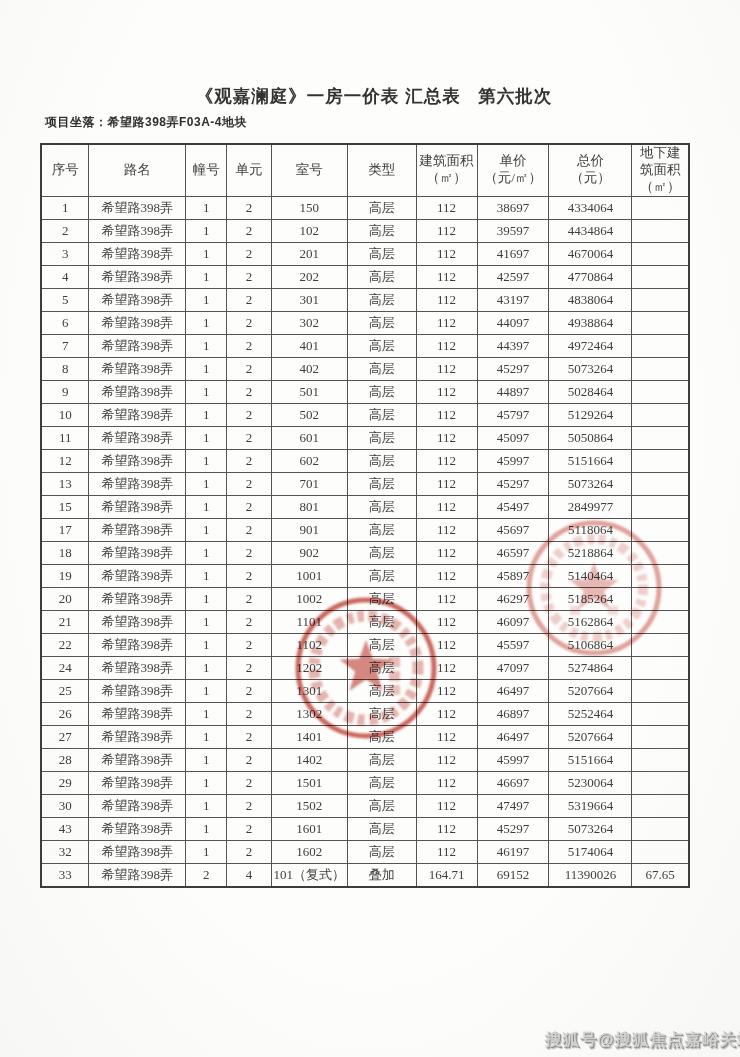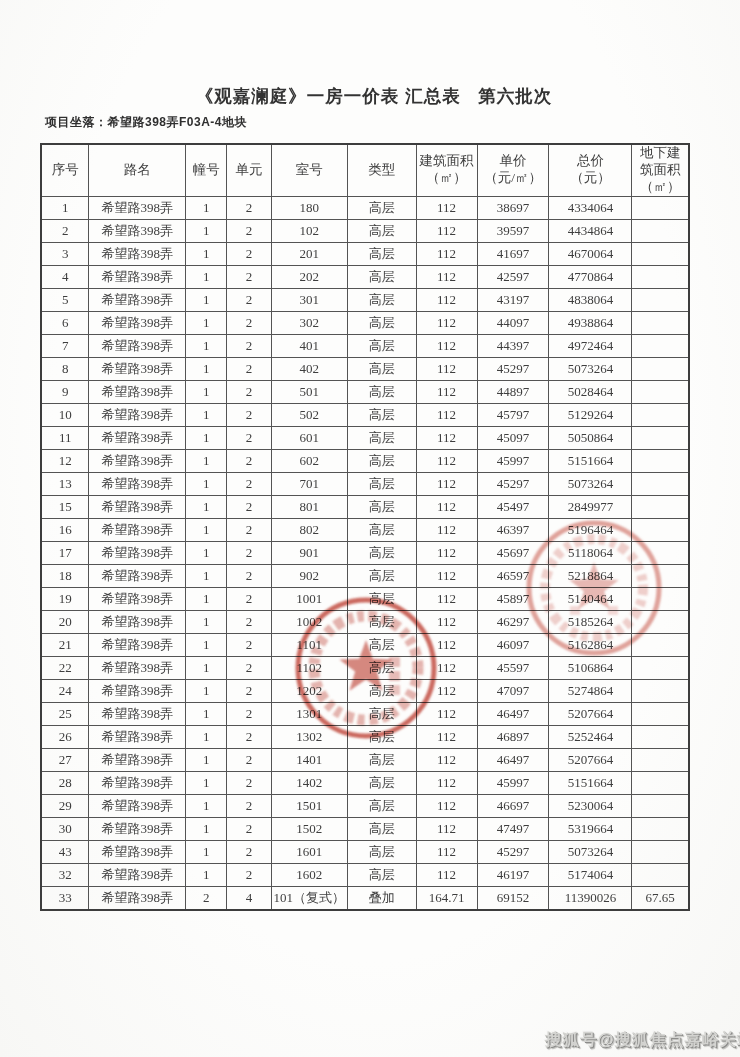--- a/index.html
+++ b/index.html
@@ -99,21 +99,21 @@
 筑面积
 （㎡）</th>
       </tr>
     </thead>
     <tbody>
         <tr>
           <td>1</td>
           <td>希望路398弄</td>
           <td>1</td>
           <td>2</td>
-          <td>180</td>
+          <td>150</td>
           <td>高层</td>
           <td>112</td>
           <td>38697</td>
           <td>4334064</td>
           <td></td>
         </tr>
         <tr>
           <td>2</td>
           <td>希望路398弄</td>
           <td>1</td>
@@ -260,32 +260,20 @@
         <tr>
           <td>15</td>
           <td>希望路398弄</td>
           <td>1</td>
           <td>2</td>
           <td>801</td>
           <td>高层</td>
           <td>112</td>
           <td>45497</td>
           <td>2849977</td>
-          <td></td>
-        </tr>
-        <tr>
-          <td>16</td>
-          <td>希望路398弄</td>
-          <td>1</td>
-          <td>2</td>
-          <td>802</td>
-          <td>高层</td>
-          <td>112</td>
-          <td>46397</td>
-          <td>5196464</td>
           <td></td>
         </tr>
         <tr>
           <td>17</td>
           <td>希望路398弄</td>
           <td>1</td>
           <td>2</td>
           <td>901</td>
           <td>高层</td>
           <td>112</td>

